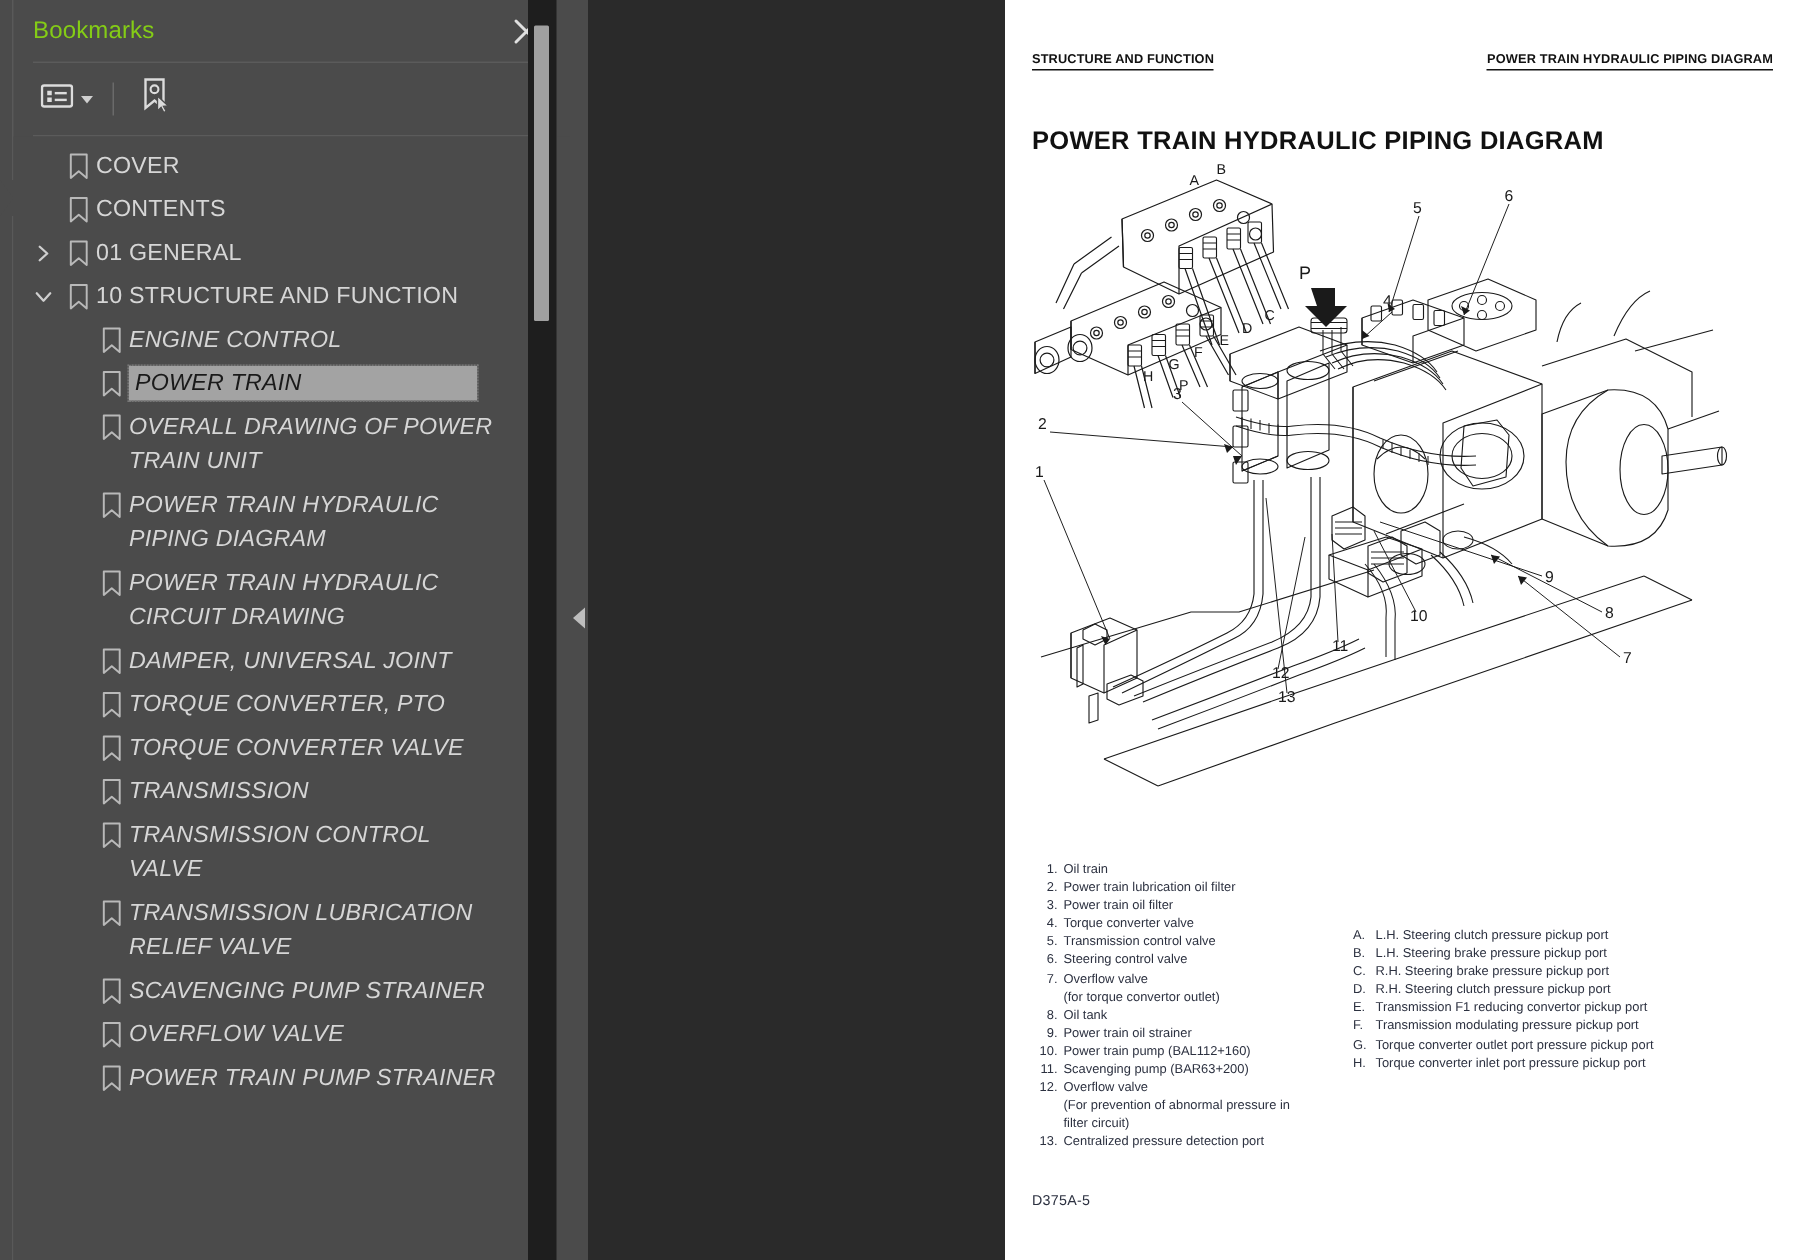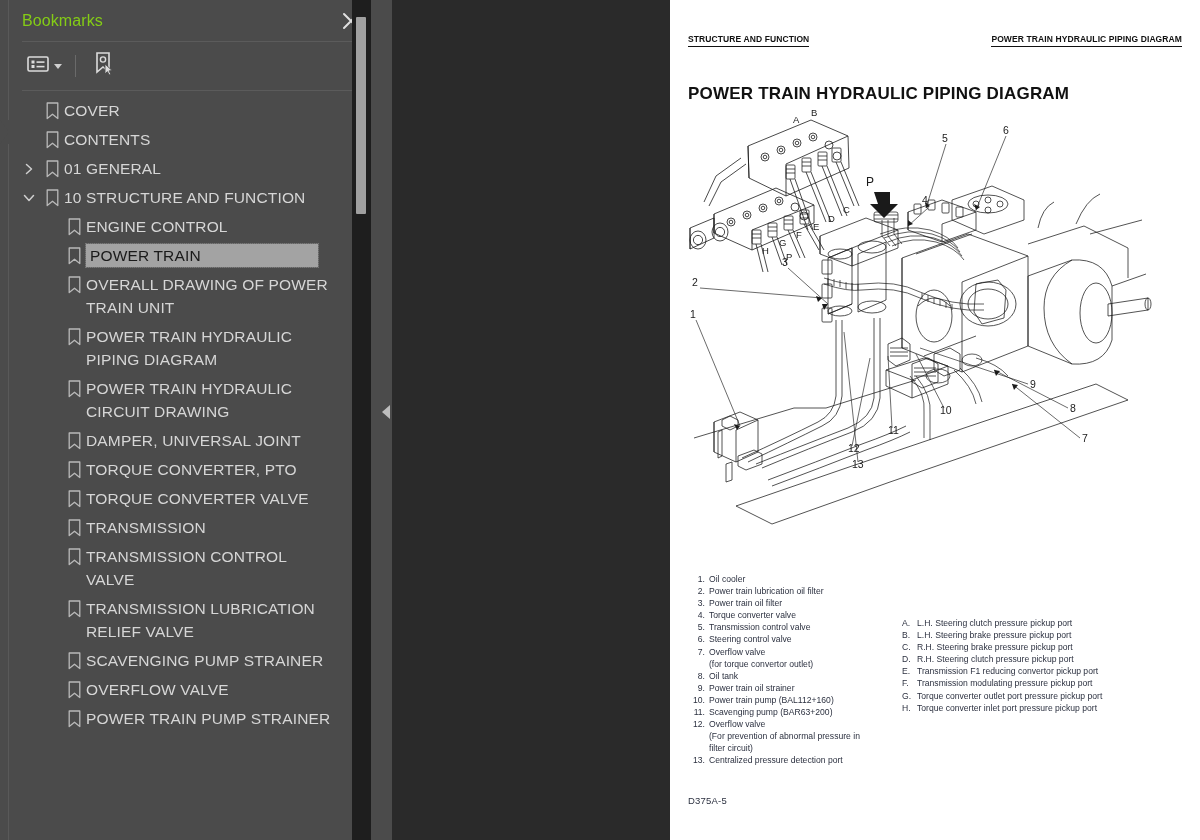--- a/index.html
+++ b/index.html
@@ -97,21 +97,21 @@
     width: 24px; flex: 0 0 24px; height: 22px;
     display: flex; align-items: center; justify-content: center;
     margin-top: 1px;
   }
   .node-label {
     font-size: 15.5px; line-height: 23px; color: #d6d6d6;
     letter-spacing: .15px; padding-right: 6px;
     max-width: 258px;
   }
   .node.lvl0 { padding-left: 9px; }
-  .node.lvl1 { padding-left: 31px; }
+  .node.lvl1 { padding-left: 31px; font-style: italic; }
   .node.sel .node-label {
     background: #a3a3a3; color: #1a1a1a;
     outline: 1px dotted #777;
     padding: 0 6px 0 4px;
     width: 232px; max-width: none;
   }
   .node.sel .node-label { box-shadow: 0 0 0 1px rgba(120,120,120,.5); }
 
   
   .sb-scroll {
@@ -694,21 +694,21 @@
 
             </g>
           </svg>
         </div>
 
         <div class="draw-id">SW004729</div>
 
         <div class="legend-num" id="legend-num">
             <div class="li">
               <span class="n">1.</span>
-              <span class="t">Oil cooler</span>
+              <span class="t">Oil train</span>
             </div>
             <div class="li">
               <span class="n">2.</span>
               <span class="t">Power train lubrication oil filter</span>
             </div>
             <div class="li">
               <span class="n">3.</span>
               <span class="t">Power train oil filter</span>
             </div>
             <div class="li">

